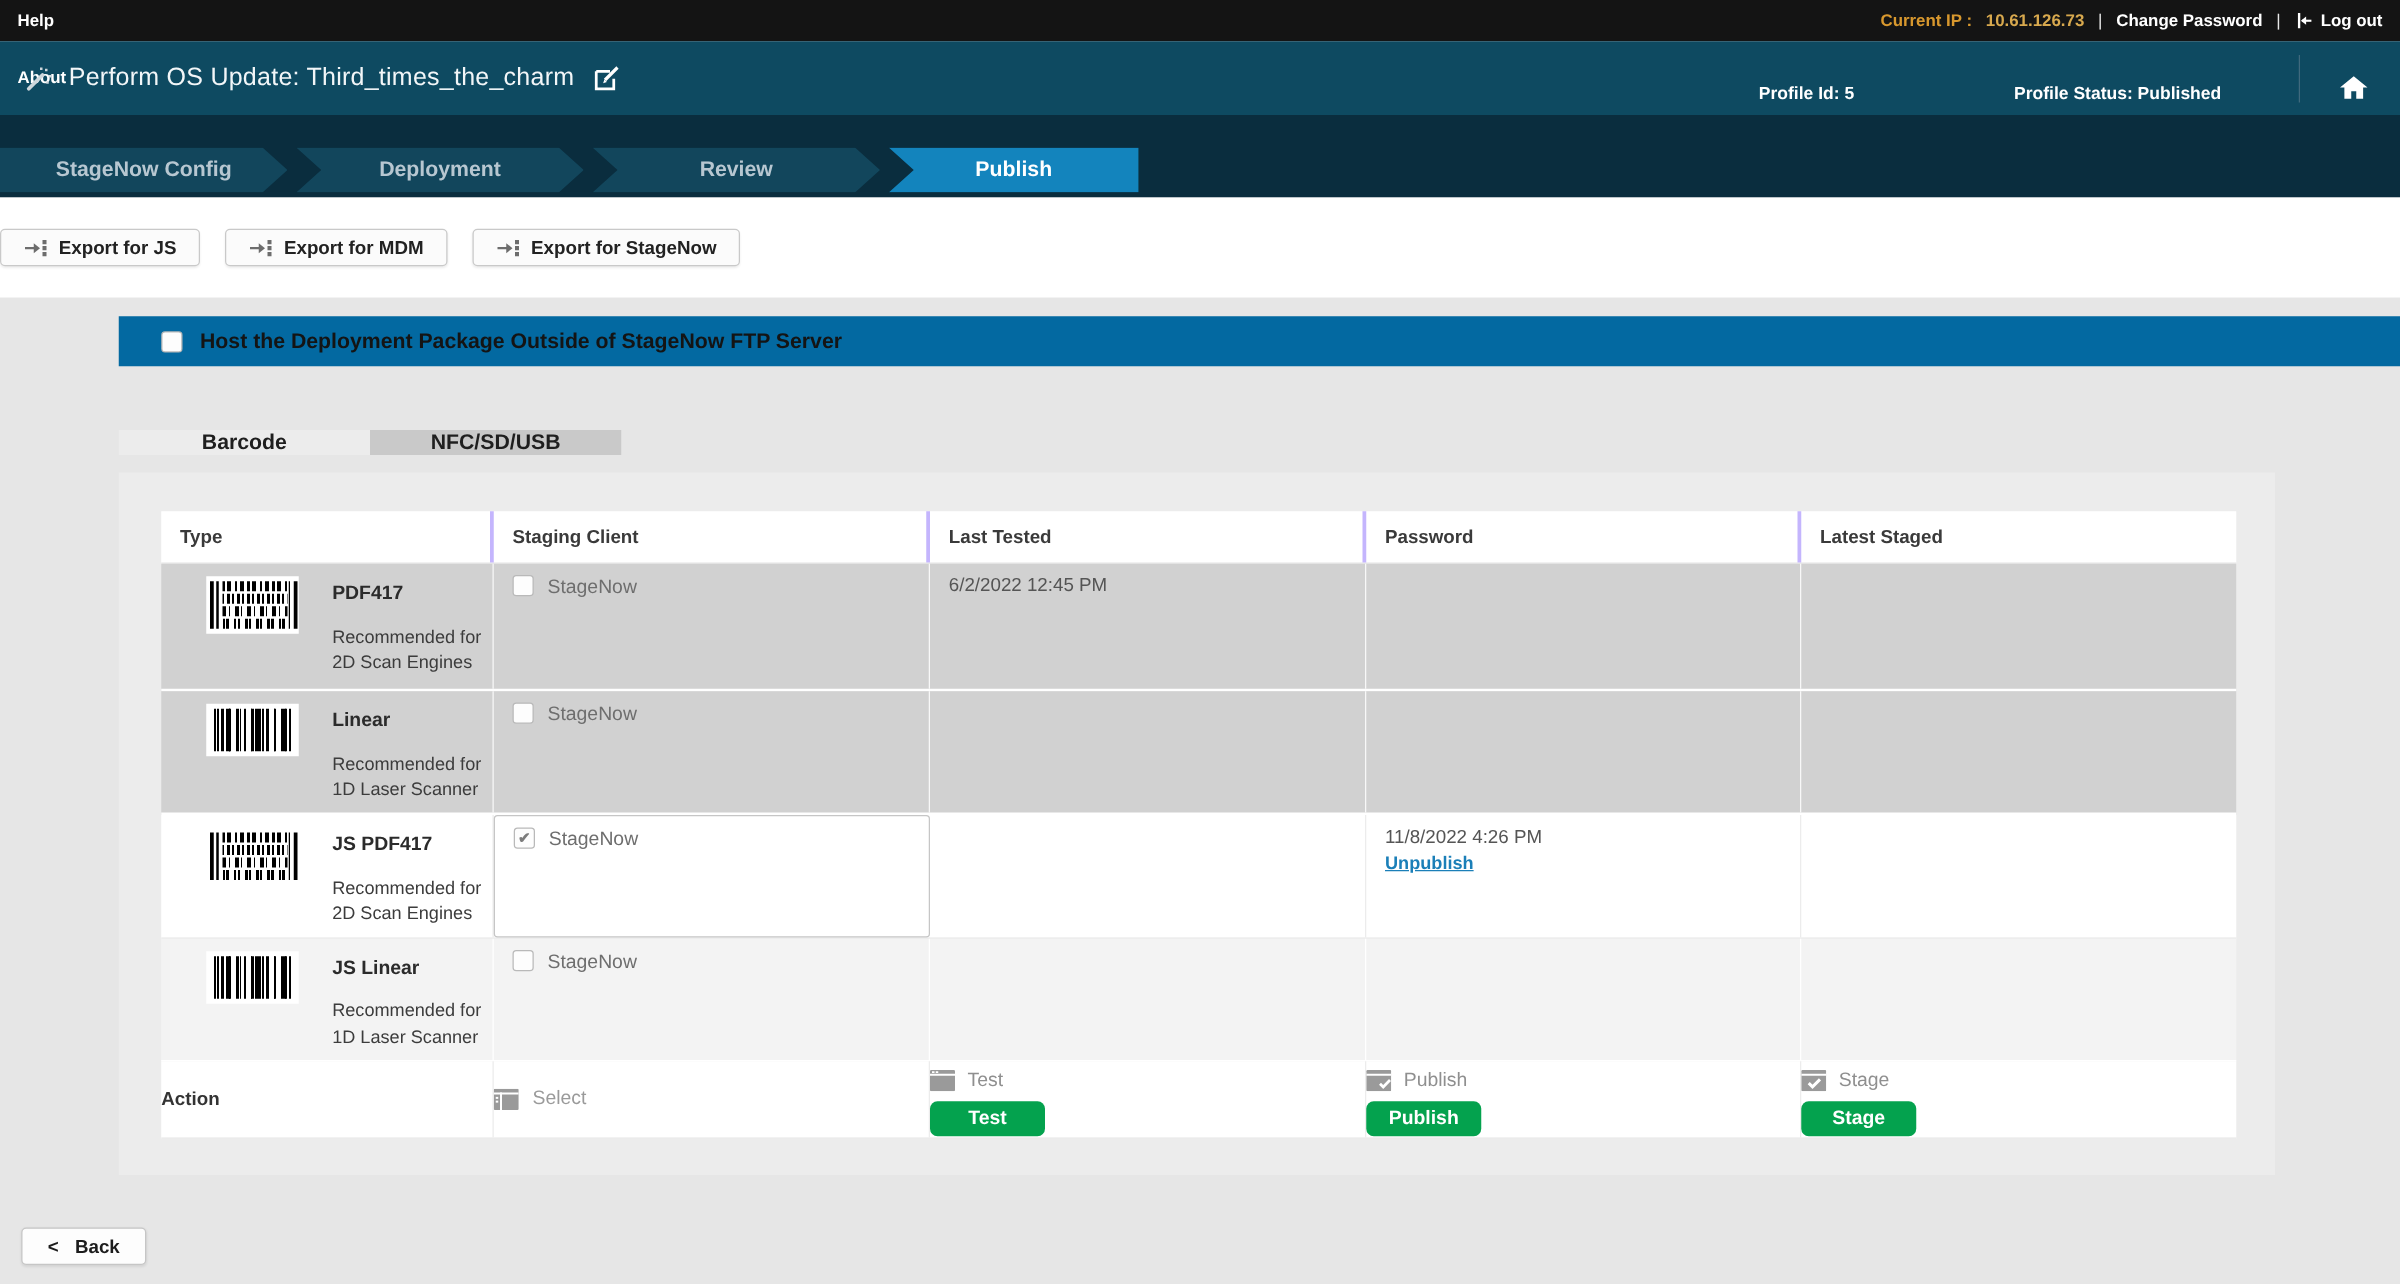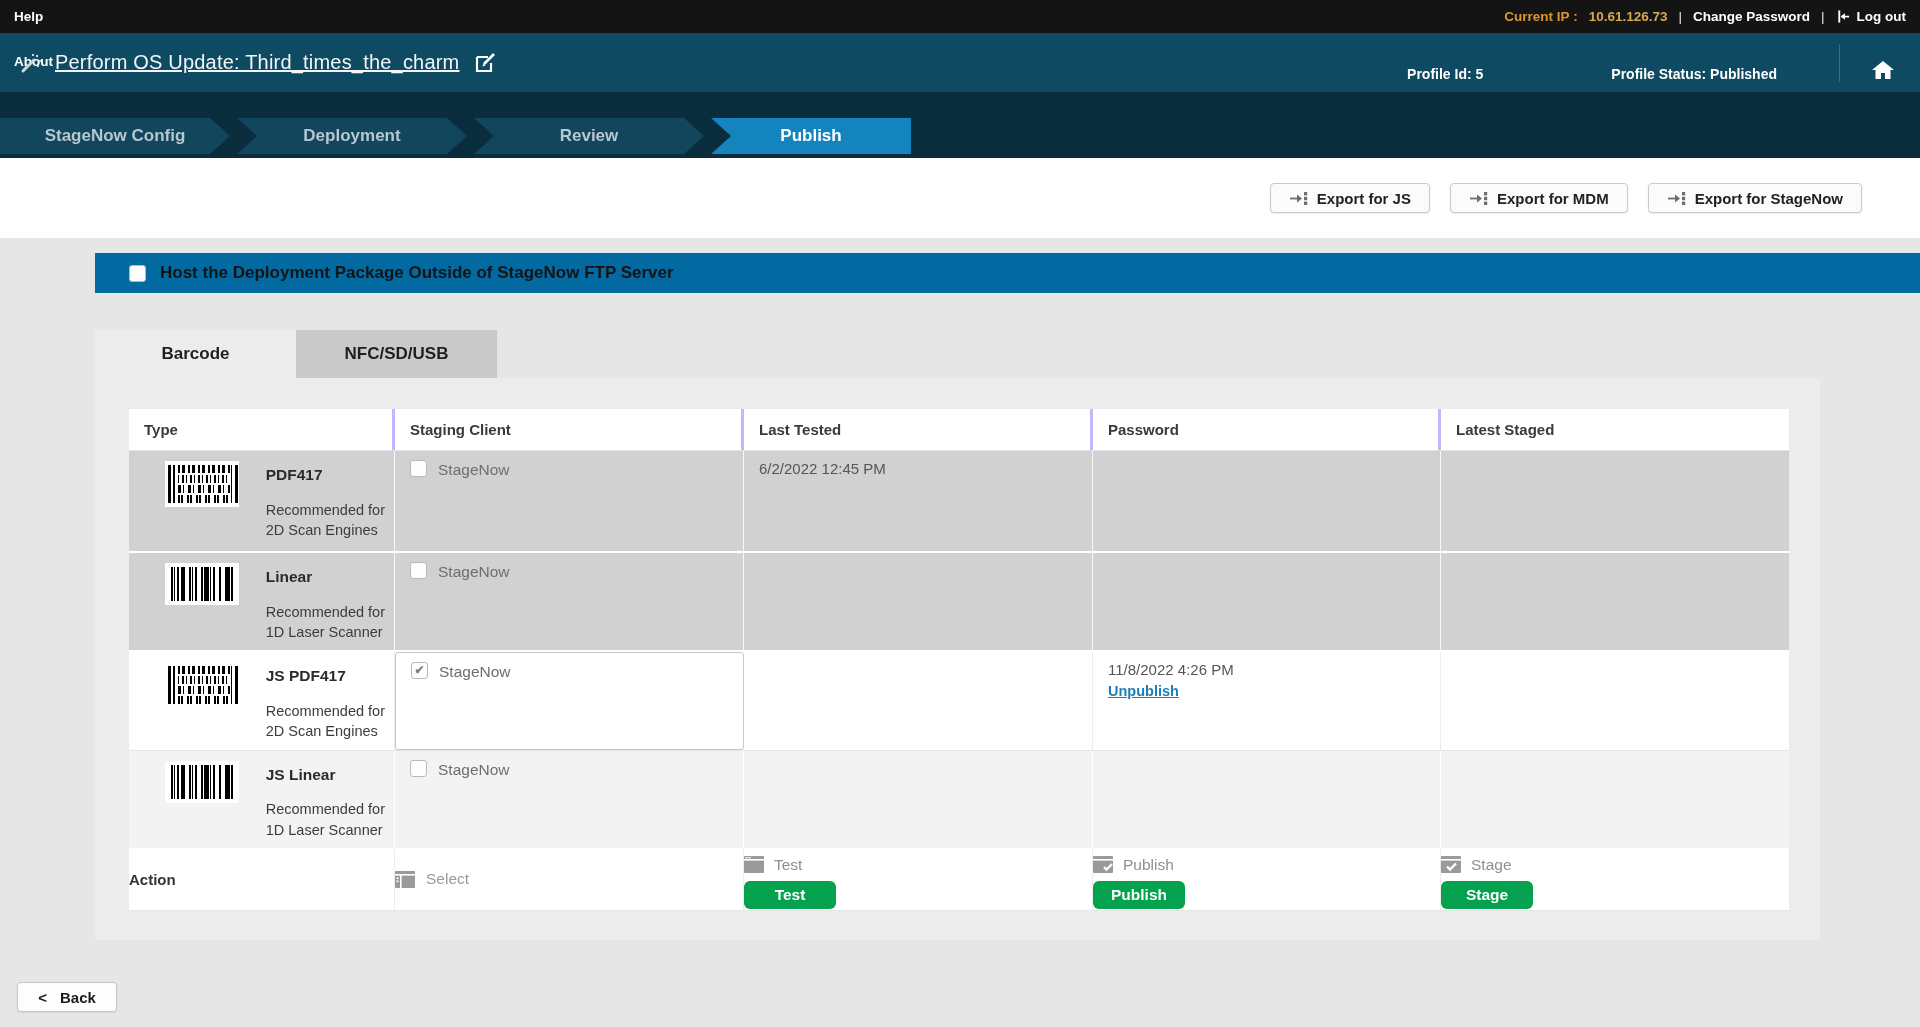--- a/index.html
+++ b/index.html
@@ -16,57 +16,57 @@
   .topbar .menu { display:flex; gap:30px;flex-direction:column; }
   .topbar .menu span { cursor:pointer; }
   .topbar .right { margin-left:auto; display:flex; align-items:center; gap:11px; }
   .ip-label { color:#d8982e; }
   .ip-value { color:#d8a94e; }
   .tsep { color:#e8e8e8; font-weight:400; }
   .logout { display:flex; align-items:center; gap:6px; cursor:pointer; }
 
   
   .titlebar { height:59px; background:#0e4a61; color:#fff; display:flex; align-items:center; padding:0 24px 0 20px; }
-  .page-title { font-size:20px; font-weight:400; color:#f2f6f8; margin:0 15px 0 13px; letter-spacing:.2px;text-decoration:underline; }
+  .page-title { font-size:20px; font-weight:400; color:#f2f6f8; margin:0 15px 0 13px; letter-spacing:.2px; }
   .titlebar .right { margin-left:auto; display:flex; align-items:flex-end; }
   .profile-id { font-size:14px; font-weight:700; margin-right:128px; }
   .profile-status { font-size:14px; font-weight:700; margin-right:62px; }
   .vdiv { width:1px; height:38px; background:#3f697d; margin-right:30px; }
 
   
   .stepsbar { height:66px; background:#0a2d3e; padding:26px 17px 0 0; }
   .steps { display:flex; height:36px; }
   .step {
     width:230px; margin-right:7px; background:#12465c; color:#b7c7d1;
     font-weight:700; font-size:17px; display:flex; align-items:center; justify-content:center;
     clip-path:polygon(0 0, calc(100% - 20px) 0, 100% 50%, calc(100% - 20px) 100%, 0 100%, 20px 50%);
     cursor:pointer;
   }
   .step:first-child { clip-path:polygon(0 0, calc(100% - 20px) 0, 100% 50%, calc(100% - 20px) 100%, 0 100%); }
   .step.last { width:200px; clip-path:polygon(0 0, 100% 0, 100% 100%, 0 100%, 20px 50%); }
   .step.active { background:#1384bd; color:#fff; }
 
   
-  .export-row { height:80px; background:#fff; display:flex; align-items:center; justify-content:flex-end; gap:20px; padding-right:58px; }
+  .export-row { height:80px; background:#fff; display:flex; align-items:center; justify-content:flex-start; gap:20px; padding-right:58px; }
   .export-btn {
     height:30px; border:1px solid #c9c9c9; border-radius:4px; background:#fbfbfb;
     display:flex; align-items:center; gap:9px; padding:0 18px;
     font-size:15px; font-weight:700; color:#222; box-shadow:0 1px 2px rgba(0,0,0,.08); cursor:pointer;
   }
 
   
   .main { padding-top:15px; }
 
   .host-panel { margin-left:95px; width:1851px; height:40px; background:#0369a1; display:flex; align-items:center; gap:14px; padding-left:34px; }
   .host-label { font-size:17px; font-weight:700; color:#141414; }
 
   .checkbox { width:17px; height:17px; min-width:17px; border:1px solid #b9b9b9; border-radius:3px; background:#fdfdfd; cursor:pointer; position:relative; }
   .checkbox.checked::after { content:"✔"; position:absolute; left:0; top:0; width:100%; height:100%; color:#7c7c7c; font-size:12px; line-height:15px; text-align:center; font-weight:700; }
 
-  .tabs { margin:37px 0 0 95px; display:flex; height:48px; }
+  .tabs { margin:37px 0 0 95px; display:flex; height:48px;align-items:center; }
   .tab { width:201px; background:#c9c9c9; display:flex; align-items:center; justify-content:center; font-size:17px; font-weight:700; color:#1f1f1f; cursor:pointer; }
   .tab.active { background:#ececec; }
 
   .panel { margin-left:95px; width:1725px; height:562px; background:#ececec; padding:31px 0 0 34px; }
 
   
   .table { width:1660px; }
   .trow { display:grid; grid-template-columns:266px 349px 349px 348px 348px; }
   .thead { background:#fff; height:42px; border-bottom:1px solid #e3e3e3; }
   .thead .hcell { display:flex; align-items:center; padding-left:15px; font-size:15px; font-weight:700; color:#3a3a3a; border-right:3px solid #c4b5fd; }

